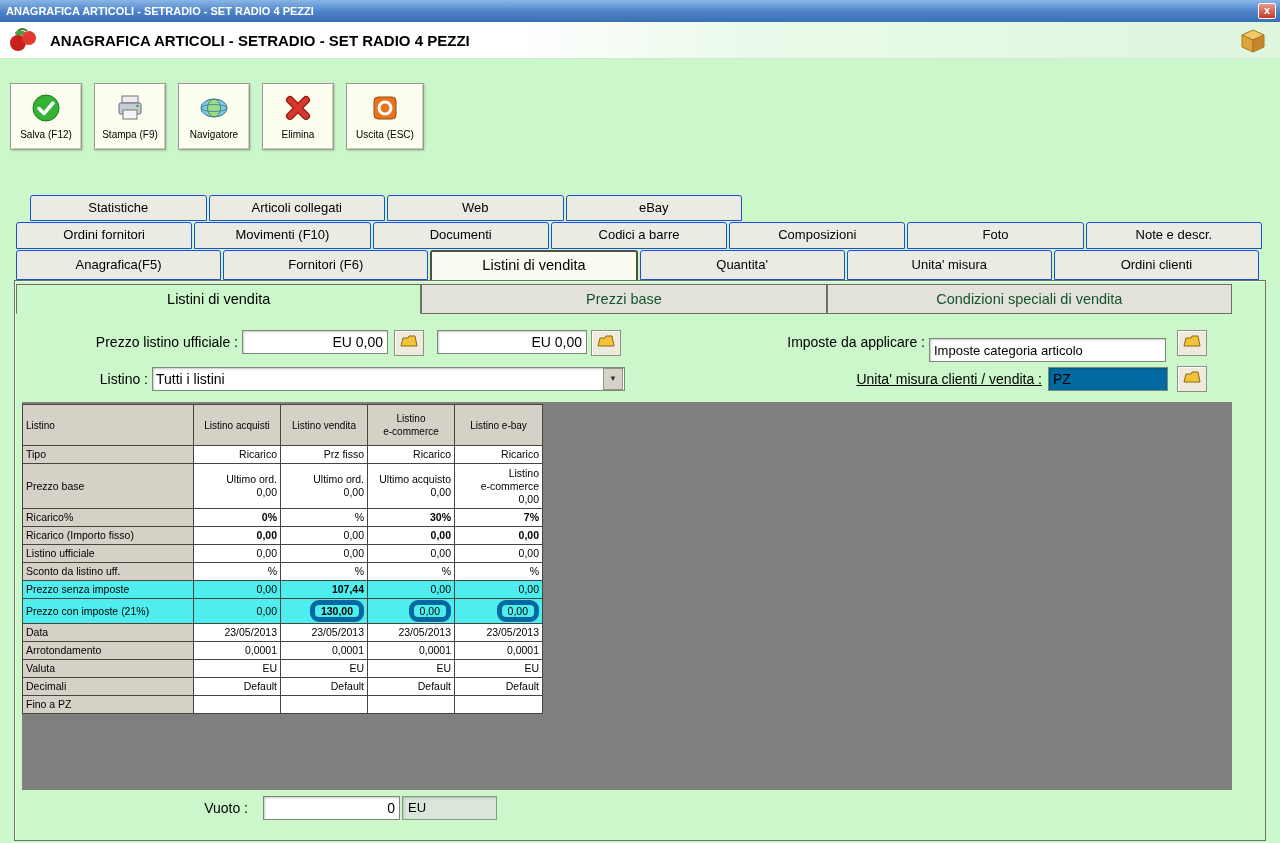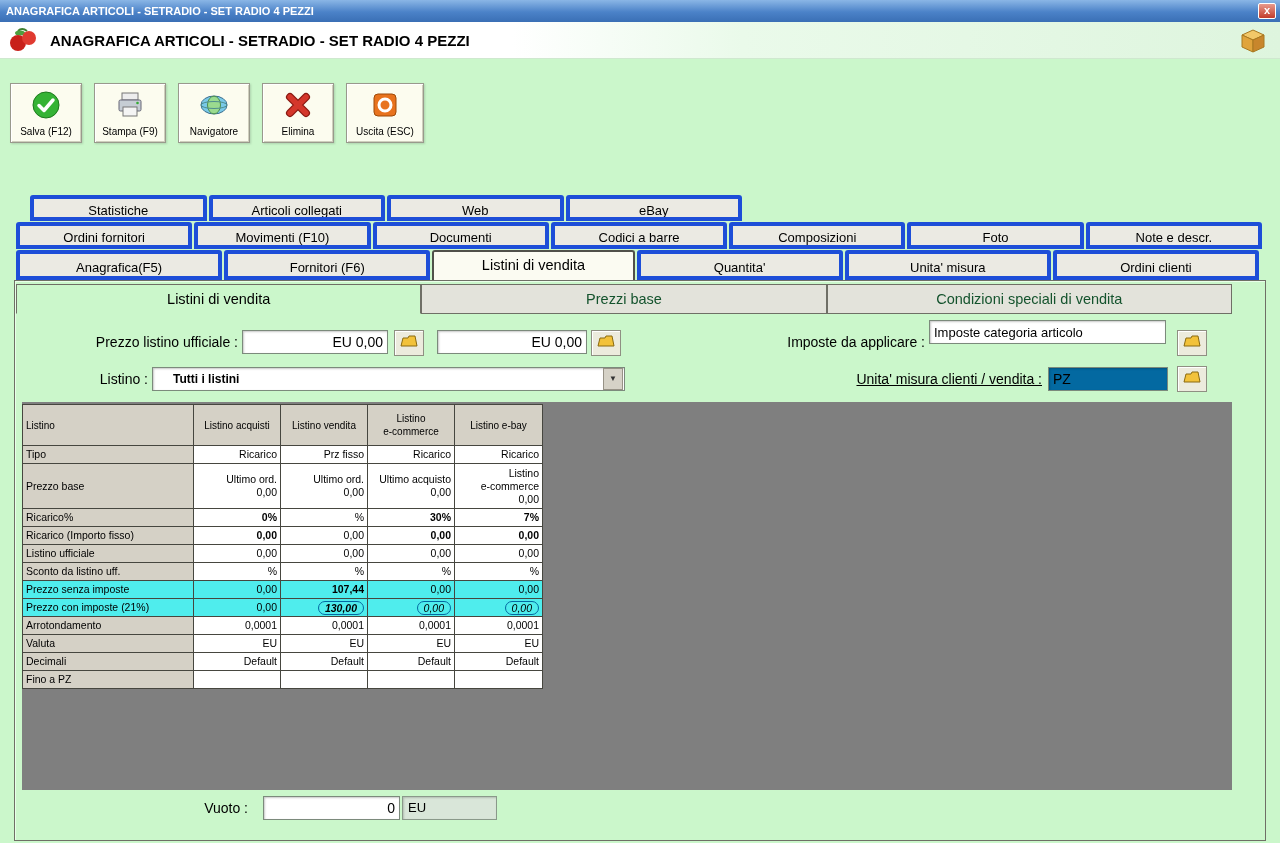--- a/index.html
+++ b/index.html
@@ -14,31 +14,31 @@
     color:#fff;font-size:11px;line-height:13px;text-align:center;font-weight:bold;cursor:pointer;}
   
   .header{position:absolute;left:0;top:22px;width:1280px;height:36px;
     background:linear-gradient(90deg,#ffffff 0%,#ffffff 40%,#eafaea 58%,#def5de 100%);
     display:flex;align-items:center;border-bottom:1px solid #cfe8cf;}
   .header-title{font-size:15px;font-weight:bold;margin-left:10px;white-space:nowrap;}
   .logo{margin-left:8px;display:flex;align-items:center;}
   .package{position:absolute;right:12px;top:26px;}
   
   .toolbar{position:absolute;left:10px;top:83px;display:flex;gap:12px;}
-  .tbtn{width:72px;height:60px;box-sizing:border-box;background:#fcfcef;border:1px solid #99998c;
+  .tbtn{width:72px;height:67px;box-sizing:border-box;background:#fcfcef;border:1px solid #99998c;
     box-shadow:inset 1px 1px 0 #ffffff, inset -1px -1px 0 #cfcfbd, 1px 1px 2px rgba(0,0,0,.15);
     display:flex;flex-direction:column;align-items:center;justify-content:center;gap:2px;cursor:pointer;}
   .tbtn.wide{width:78px;}
   .tbtn .lbl{font-size:10px;}
   
   .tabrow{position:absolute;display:flex;}
   #tabrow1{left:30px;top:195px;width:712px;height:26px;}
   #tabrow2{left:16px;top:222px;width:1246px;height:27px;}
   #tabrow3{left:16px;top:250px;width:1243px;height:30px;}
-  .tab{flex:1;box-sizing:border-box;background:#ebeae3;border:4px solid #1d4ed8;border-radius:3px 3px 0 0;
+  .tab{flex:1;box-sizing:border-box;background:#ebeae3;border:1px solid #1d4ed8;border-radius:3px 3px 0 0;
     margin-right:2px;text-align:center;font-size:13px;line-height:24px;overflow:hidden;white-space:nowrap;cursor:pointer;}
   #tabrow3 .tab{line-height:27px;}
   .tab:last-child{margin-right:0;}
   .tab.sel{background:#fbfbf2;border:2px solid #50504a;border-bottom:none;font-size:14.5px;line-height:26px;}
   
   .panel{position:absolute;left:14px;top:280px;width:1252px;height:561px;box-sizing:border-box;
     border:1px solid #6f6f66;background:#CBF7CB;box-shadow:inset 1px 1px 0 #e8ffe8;}
   
   #subtabs{position:absolute;left:16px;top:284px;width:1216px;height:30px;display:flex;}
   .subtab{flex:1;box-sizing:border-box;background:#e3e3db;border:1px solid #6f6f66;text-align:center;
@@ -47,37 +47,37 @@
   
   .flabel{position:absolute;font-size:14px;text-align:right;white-space:nowrap;}
   .input{position:absolute;box-sizing:border-box;border:1px solid #7c8a7c;background:#fff;
     font-family:"Liberation Sans",sans-serif;font-size:14px;padding:2px 4px;
     box-shadow:inset 1px 1px 2px rgba(0,0,0,.22);}
   .input.right{text-align:right;}
   .lookup{position:absolute;width:30px;height:26px;box-sizing:border-box;background:#ecebdd;
     border:1px solid #8f8f82;box-shadow:inset 1px 1px 0 #fff;display:flex;align-items:center;justify-content:center;cursor:pointer;}
   .selectbox{position:absolute;box-sizing:border-box;border:1px solid #7c8a7c;background:#fff;height:24px;
     box-shadow:inset 1px 1px 2px rgba(0,0,0,.22);display:flex;align-items:center;cursor:pointer;}
-  .selectbox .txt{flex:1;font-size:12px;padding-left:20px;overflow:hidden;white-space:nowrap;font-weight:bold;}
+  .selectbox .txt{flex:1;font-size:14px;padding-left:3px;overflow:hidden;white-space:nowrap;}
   .selectbox .arrow{width:18px;height:20px;margin-right:1px;background:#d6d2c7;border:1px solid #979286;
     font-size:8px;line-height:20px;text-align:center;color:#333;}
   
   .grayarea{position:absolute;left:22px;top:402px;width:1210px;height:388px;background:#7f7f7f;}
   table.grid{position:absolute;left:22px;top:404px;border-collapse:collapse;table-layout:fixed;width:520px;
     background:#a16207;font-size:10.5px;}
   table.grid td{border:1px solid #46463f;padding:1px 3px;height:15px;line-height:13px;overflow:hidden;
     white-space:pre-line;vertical-align:middle;}
   .g-head{background:#d5d1c6;text-align:center;font-size:10px;height:38px !important;}
   .g-corner{text-align:left;}
   .g-label{background:#d5d1c6;text-align:left;}
   .g-cell{text-align:right;background:#fff;cursor:cell;}
   tr.hl .g-cell, tr.hl .g-label{background:#4feded;}
   tr.tall td{height:42px;}
   .b{font-weight:bold;}
-  .circle{display:inline-block;border:1px solid #0369a1;border-radius:9px;padding:0 6px;line-height:12px;font-style:italic;}
+  .circle{display:inline-block;border:5px solid #0369a1;border-radius:9px;padding:0 6px;line-height:12px;}
   
   .eu-box{position:absolute;box-sizing:border-box;border:1px solid #8a998a;background:#d9e6d9;
     font-size:13px;padding:3px 5px;box-shadow:inset 1px 1px 2px rgba(0,0,0,.18);}
 </style>
 </head>
 <body>
 
 <div class="titlebar">
   <span>ANAGRAFICA ARTICOLI - SETRADIO - SET RADIO 4 PEZZI</span>
   <div class="close-btn">x</div>
@@ -191,21 +191,21 @@
         <path d="M1 12 L3 4 L8 4 L9 2 L15 2 L17 12 Z" fill="#f2c23a" stroke="#8a6a10"></path>
       </svg></span>
 </div>
 <input class="input right" style="left: 437px; top: 330px; width: 150px; height: 24px;" value="EU 0,00">
 <div class="lookup" style="left:591px;top:330px;">
   <span><svg width="18" height="14" viewBox="0 0 18 14">
         <path d="M1 12 L3 4 L8 4 L9 2 L15 2 L17 12 Z" fill="#f2c23a" stroke="#8a6a10"></path>
       </svg></span>
 </div>
 <div class="flabel" style="left:755px;top:334px;width:170px;">Imposte da applicare :</div>
-<input class="input" style="left: 929px; top: 320px; width: 237px; height: 24px; font-size: 13px;" value="Imposte categoria articolo">
+<input class="input" style="left: 929px; top: 338px; width: 237px; height: 24px; font-size: 13px;" value="Imposte categoria articolo">
 <div class="lookup" style="left:1177px;top:330px;">
   <span><svg width="18" height="14" viewBox="0 0 18 14">
         <path d="M1 12 L3 4 L8 4 L9 2 L15 2 L17 12 Z" fill="#f2c23a" stroke="#8a6a10"></path>
       </svg></span>
 </div>
 
 <div class="flabel" style="left:60px;top:371px;width:88px;">Listino :</div>
 <div class="selectbox" style="left:152px;top:367px;width:473px;">
   <span class="txt">Tutti i listini</span>
   <span class="arrow">▼</span>
@@ -291,20 +291,27 @@
         <td class="g-cell">0,00</td>
       </tr>
       <tr class="hl">
         <td class="g-label">Prezzo con imposte (21%)</td>
         <td class="g-cell">0,00</td>
         <td class="g-cell b"><span class="circle b">130,00</span></td>
         <td class="g-cell"><span class="circle">0,00</span></td>
         <td class="g-cell"><span class="circle">0,00</span></td>
       </tr>
       <tr>
+        <td class="g-label">Data</td>
+        <td class="g-cell">23/05/2013</td>
+        <td class="g-cell">23/05/2013</td>
+        <td class="g-cell">23/05/2013</td>
+        <td class="g-cell">23/05/2013</td>
+      </tr>
+      <tr>
         <td class="g-label">Arrotondamento</td>
         <td class="g-cell">0,0001</td>
         <td class="g-cell">0,0001</td>
         <td class="g-cell">0,0001</td>
         <td class="g-cell">0,0001</td>
       </tr>
       <tr>
         <td class="g-label">Valuta</td>
         <td class="g-cell">EU</td>
         <td class="g-cell">EU</td>

